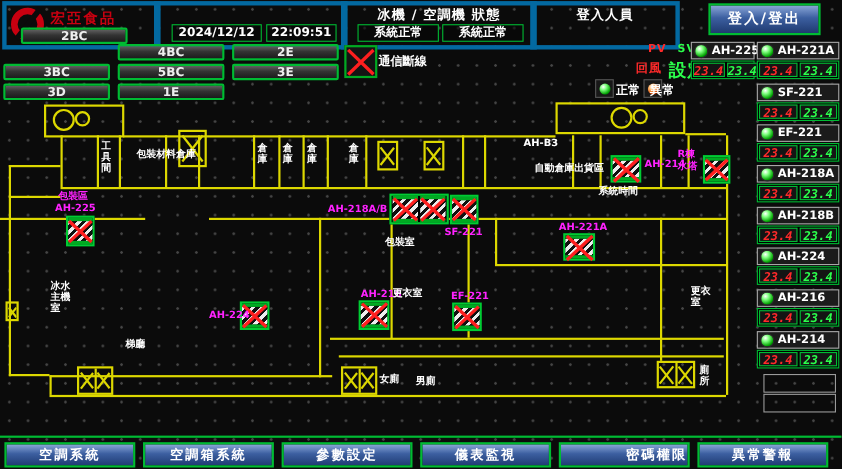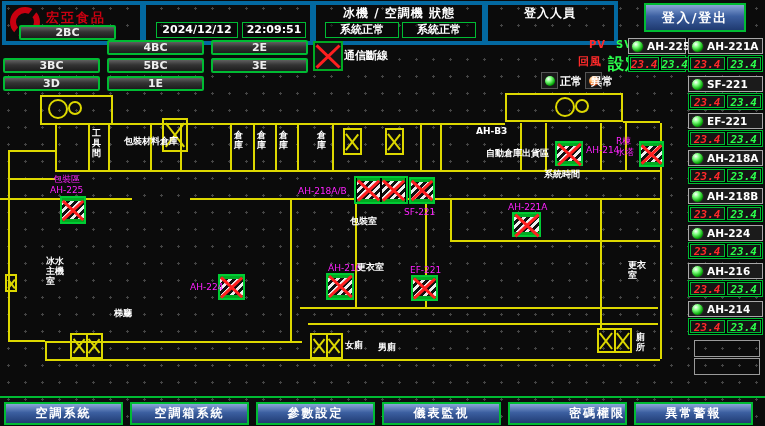--- a/index.html
+++ b/index.html
@@ -66,21 +66,21 @@
   .hx::before{transform:rotate(43deg);} .hx::after{transform:rotate(-43deg);}
   .ahu{position:absolute;border:2px solid #00cc33;background:#000;display:flex;box-sizing:border-box;}
   .ahu2{gap:2px;padding:0 1px;}
   .stair,.stair2{position:absolute;border:2px solid #ddd800;box-sizing:border-box;display:flex;}
   .sx{position:relative;flex:1;overflow:hidden;}
   .sx + .sx{border-left:2px solid #ddd800;}
   .sx::before,.sx::after{content:"";position:absolute;left:-18%;top:47%;width:136%;height:2px;background:#ddd800;}
   .sx::before{transform:rotate(52deg);} .sx::after{transform:rotate(-52deg);}
   .rlabel{position:absolute;color:#fff;font-weight:bold;font-size:9px;line-height:10px;}
   .vlabel{width:11px;word-break:break-all;}
-  .elabel{position:absolute;color:#ff22ff;font-weight:normal;font-size:9px;line-height:10px;white-space:nowrap;}
+  .elabel{position:absolute;color:#ff22ff;font-weight:bold;font-size:9px;line-height:10px;white-space:nowrap;}
   
   #nav{position:absolute;left:0;top:396px;width:765px;height:30px;border-top:2px solid #00bb33;box-sizing:border-box;text-decoration:underline;}
   .nbtn{position:absolute;top:4px;width:119px;height:23px;box-sizing:border-box;
     background:linear-gradient(#8aa6d8,#3c5fa0 45%,#203c74);
     border:2px solid #00bb33;color:#fff;font-weight:bold;font-size:12px;
     letter-spacing:2px;text-align:center;line-height:19px;}
 </style>
 </head>
 <body>
 

